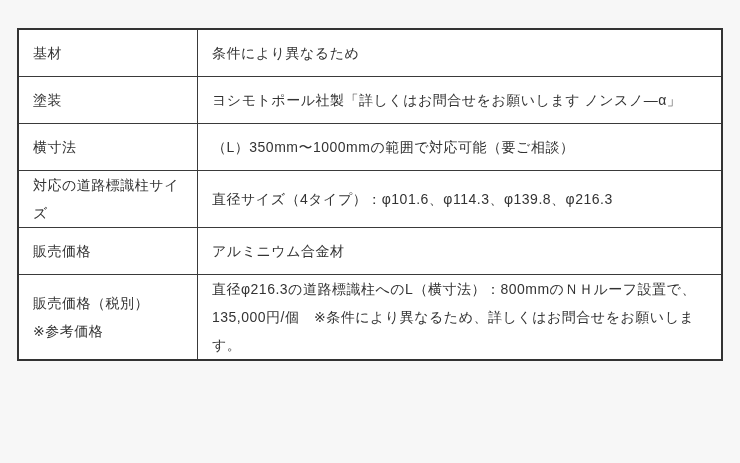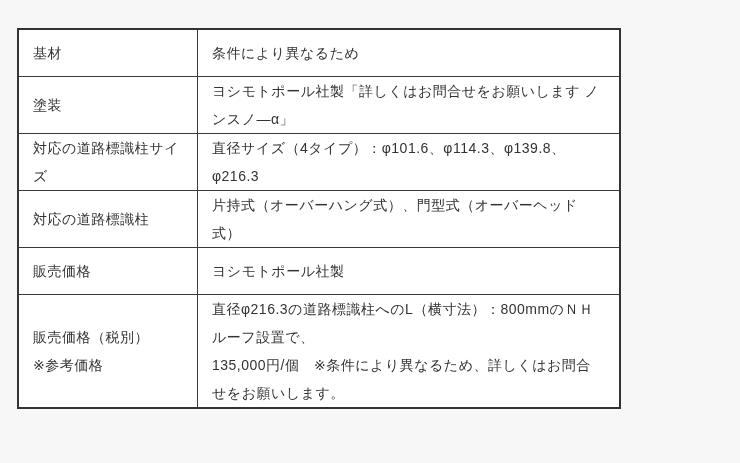--- a/index.html
+++ b/index.html
@@ -11,21 +11,21 @@
     height: 463px;
     background: #f7f7f7;
     font-family: "Liberation Sans", "DejaVu Sans", sans-serif;
     position: relative;
     overflow: hidden;
   }
   .table-wrap {
     position: absolute;
     left: 17px;
     top: 28px;
-    width: 604px;
+    width: 706px;
   }
   table.spec-table {
     border-collapse: collapse;
     width: 100%;
     background: #ffffff;
     border: 2px solid #333333;
     table-layout: fixed;
   }
   .spec-table th,
   .spec-table td {
@@ -58,30 +58,30 @@
     <tbody>
       <tr class="row-normal">
         <th>基材</th>
         <td>条件により異なるため</td>
       </tr>
       <tr class="row-normal">
         <th>塗装</th>
         <td>ヨシモトポール社製「詳しくはお問合せをお願いします ノンスノ—α」</td>
       </tr>
       <tr class="row-normal">
+        <th>横寸法</th>
+        <td>（L）350mm〜1000mmの範囲で対応可能（要ご相談）</td>
+      </tr>
+      <tr class="row-normal">
         <th>対応の道路標識柱サイズ</th>
         <td>直径サイズ（4タイプ）：φ101.6、φ114.3、φ139.8、φ216.3</td>
       </tr>
       <tr class="row-normal">
-        <th>対応の道路標識柱</th>
-        <td>片持式（オーバーハング式）、門型式（オーバーヘッド式）</td>
-      </tr>
-      <tr class="row-normal">
         <th>販売価格</th>
-        <td>ヨシモトポール社製</td>
+        <td>アルミニウム合金材</td>
       </tr>
       <tr class="row-tall">
         <th>販売価格（税別）
 ※参考価格</th>
         <td>直径φ216.3の道路標識柱へのL（横寸法）：800mmのＮＨルーフ設置で、
 135,000円/個　※条件により異なるため、詳しくはお問合せをお願いします。</td>
       </tr>
     </tbody>
   </table>
 </div>

